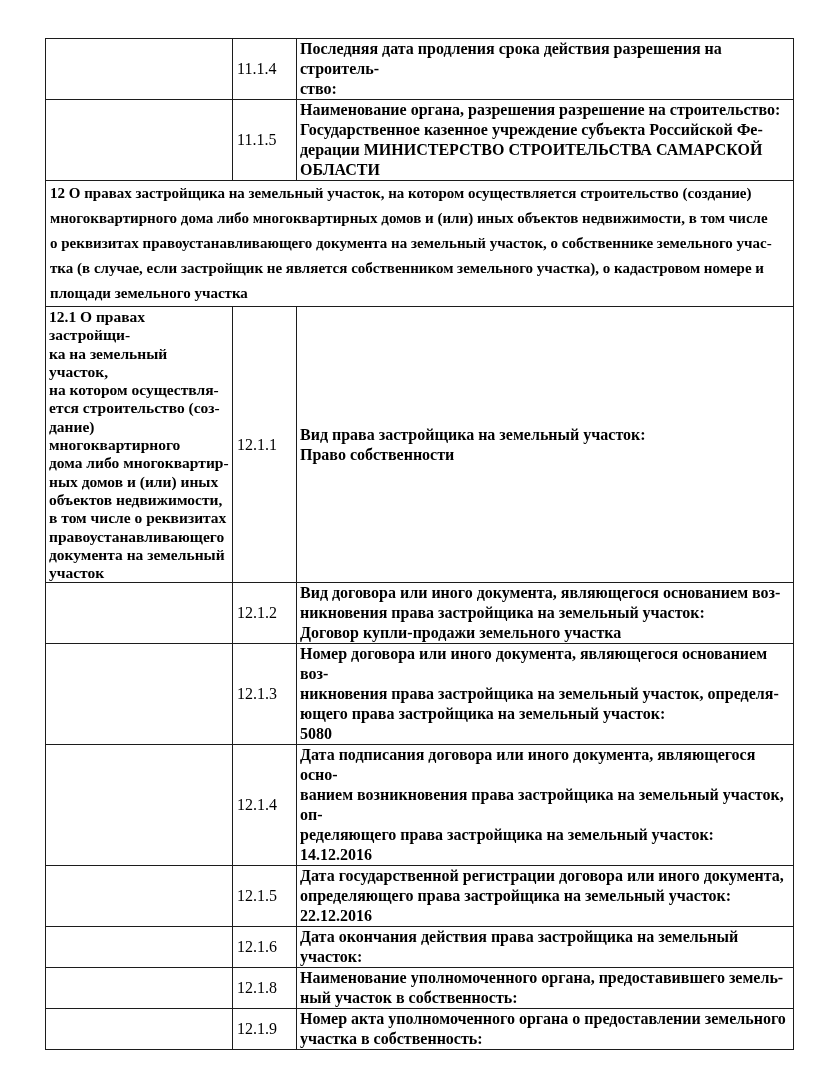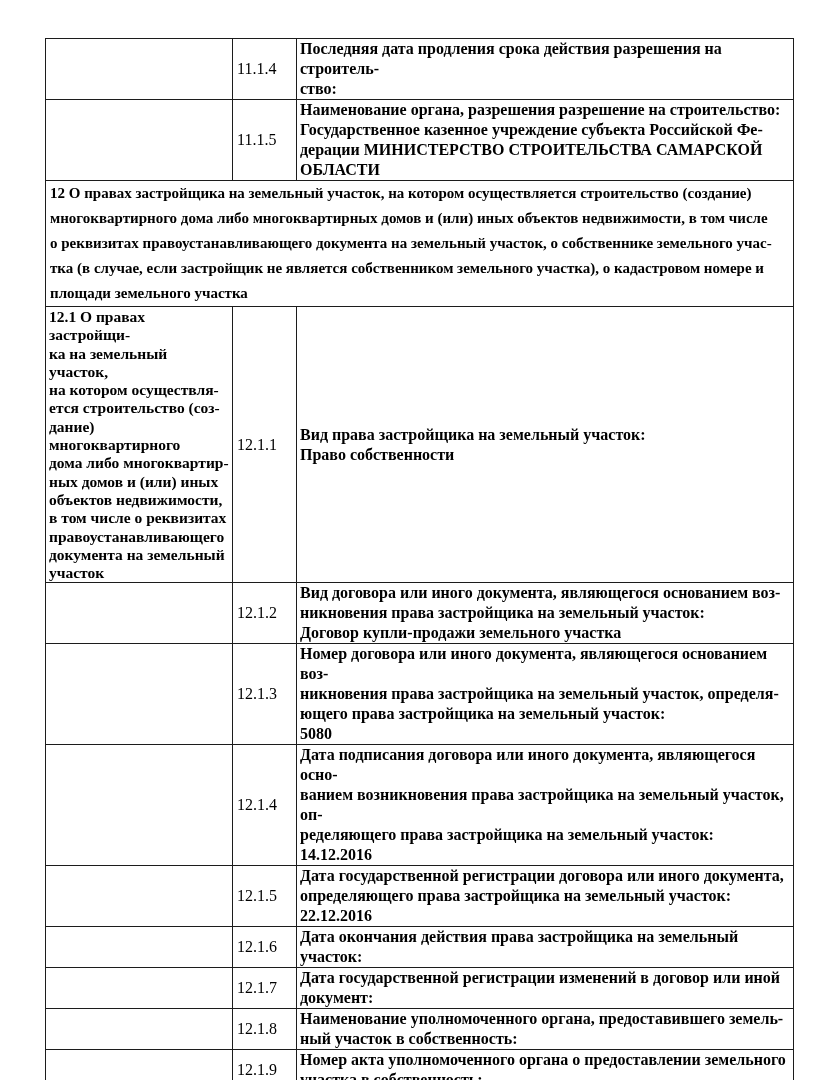--- a/index.html
+++ b/index.html
@@ -155,28 +155,20 @@
   </tr>
 
   <tr class="h22">
     <td></td>
     <td class="num-cell">12.1.6</td>
     <td>
       <div class="pre">Дата окончания действия права застройщика на земельный участок:</div>
     </td>
   </tr>
 
-  <tr class="h40">
-    <td></td>
-    <td class="num-cell">12.1.7</td>
-    <td>
-      <div class="pre">Дата государственной регистрации изменений в договор или иной
-документ:</div>
-    </td>
-  </tr>
 
   <tr class="h40">
     <td></td>
     <td class="num-cell">12.1.8</td>
     <td>
       <div class="pre">Наименование уполномоченного органа, предоставившего земель-
 ный участок в собственность:</div>
     </td>
   </tr>
 

